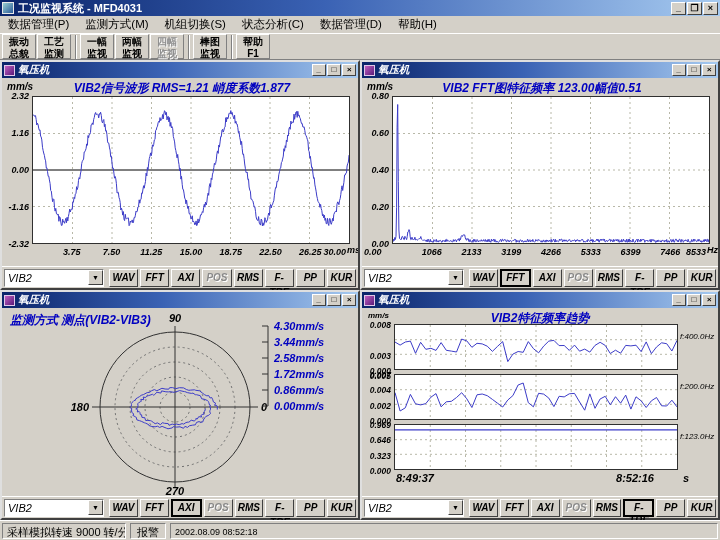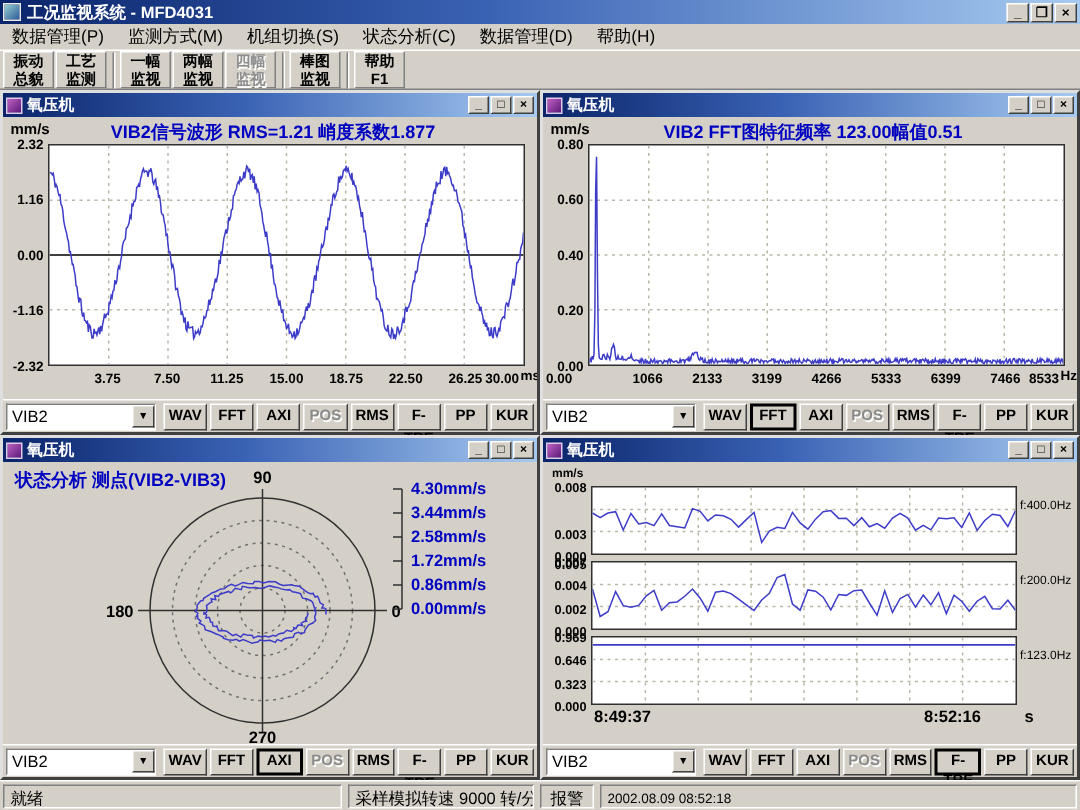--- a/index.html
+++ b/index.html
@@ -22,21 +22,21 @@
   .toolbar { position:absolute; top:33px; left:0; width:720px; height:27px; display:flex;
     align-items:center; padding:0 2px; border-top:1px solid #fff; border-bottom:1px solid #808080;
     background:#d4d0c8; }
   .tbtn { width:34px; height:25px; font-size:10px; font-weight:bold; line-height:1.15;
     text-align:center; white-space:pre-line; background:#d4d0c8; border:1px solid;
     border-color:#fff #808080 #808080 #fff; margin-right:1px; padding-top:1px; }
   .tbtn.disabled { color:#8f8f8f; text-shadow:1px 1px 0 #fff; }
   .tsep { width:2px; height:24px; border-left:1px solid #808080; border-right:1px solid #fff; margin:0 3px; }
 
   
-  .mdi { position:absolute; top:60px; left:0; width:720px; height:460px; background:#808080; }
+  .mdi { position:absolute; top:60px; left:0; width:720px; height:460px; background:#808080;font-style:italic; }
   .child { position:absolute; width:360px; height:230px; background:#d4d0c8; border:2px solid;
     border-color:#dfdfdf #404040 #404040 #dfdfdf; }
   .ctitle { height:16px; background:linear-gradient(90deg,#0a246a,#3a62b4 45%,#a6caf0);
     display:flex; align-items:center; padding:0 2px; color:#fff; }
   .cicon { width:11px; height:11px; background:linear-gradient(135deg,#c060c0,#5a1a7a);
     border:1px solid #e0c8e8; flex:none; }
   .ctitle-text { font-size:10.5px; font-weight:bold; margin-left:3px; flex:1; }
   .cbtn { width:14px; height:12px; background:#d4d0c8; border:1px solid;
     border-color:#fff #404040 #404040 #fff; font-size:8px; line-height:9px; text-align:center;
     color:#000; margin-left:1px; font-weight:bold; flex:none; }
@@ -221,21 +221,21 @@
 
   <div class="child" style="left:0;top:230px">
     <div class="ctitle">
       <span class="cicon"></span>
       <span class="ctitle-text">氧压机</span>
       <span class="cbtn">_</span>
       <span class="cbtn">□</span>
       <span class="cbtn">×</span>
     </div>
     <div class="ccontent" id="chart2">
-        <div class="bluebold" style="position: absolute; left: 8px; top: 4px; font-size: 12px; white-space: nowrap;">状态分析 测点(VIB2-VIB3)</div>
+        <div class="bluebold" style="position: absolute; left: 8px; top: 4px; font-size: 12px; white-space: nowrap;">监测方式 测点(VIB2-VIB3)</div>
         <svg width="356" height="188" style="position: absolute; left: 0px; top: 0px;">
           <circle cx="173" cy="99" r="15" fill="none" stroke="#707070" stroke-dasharray="2 3"></circle>
           <circle cx="173" cy="99" r="30" fill="none" stroke="#707070" stroke-dasharray="2 3"></circle>
           <circle cx="173" cy="99" r="45" fill="none" stroke="#707070" stroke-dasharray="2 3"></circle>
           <circle cx="173" cy="99" r="60" fill="none" stroke="#707070" stroke-dasharray="2 3"></circle>
           <circle cx="173" cy="99" r="75" fill="none" stroke="#303030"></circle>
           <line x1="90" y1="99" x2="256" y2="99" stroke="#303030"></line>
           <line x1="173" y1="18" x2="173" y2="180" stroke="#303030"></line>
           <text x="173" y="14" text-anchor="middle" font-size="11" font-weight="bold" font-family="Liberation Sans, sans-serif">90</text>
           <text x="87" y="103" text-anchor="end" font-size="11" font-weight="bold" font-family="Liberation Sans, sans-serif">180</text>
@@ -278,20 +278,21 @@
   <div class="child" style="left:360px;top:230px">
     <div class="ctitle">
       <span class="cicon"></span>
       <span class="ctitle-text">氧压机</span>
       <span class="cbtn">_</span>
       <span class="cbtn">□</span>
       <span class="cbtn">×</span>
     </div>
     <div class="ccontent" id="chart3">
         <div style="position: absolute; left: 6px; top: 3px; font-size: 8px; font-weight: bold;">mm/s</div>
+        <div class="bluebold" style="position: absolute; left: 50px; top: 2px; width: 256px; text-align: center; font-size: 12px;">VIB2特征频率趋势</div>
         <div style="position: absolute; left: 32px; top: 16px; width: 284px; height: 46px; background: rgb(255, 255, 255); border: 1px solid rgb(48, 48, 48);"><svg width="282" height="44">
             <line x1="35.25" y1="0" x2="35.25" y2="44" stroke="#b8b8a8" stroke-dasharray="2 3"></line>
             <line x1="70.5" y1="0" x2="70.5" y2="44" stroke="#b8b8a8" stroke-dasharray="2 3"></line>
             <line x1="105.75" y1="0" x2="105.75" y2="44" stroke="#b8b8a8" stroke-dasharray="2 3"></line>
             <line x1="141" y1="0" x2="141" y2="44" stroke="#b8b8a8" stroke-dasharray="2 3"></line>
             <line x1="176.25" y1="0" x2="176.25" y2="44" stroke="#b8b8a8" stroke-dasharray="2 3"></line>
             <line x1="211.5" y1="0" x2="211.5" y2="44" stroke="#b8b8a8" stroke-dasharray="2 3"></line>
             <line x1="246.75" y1="0" x2="246.75" y2="44" stroke="#b8b8a8" stroke-dasharray="2 3"></line>
             <line x1="0" y1="14.7" x2="282" y2="14.7" stroke="#b8b8a8" stroke-dasharray="2 3"></line>
             <line x1="0" y1="29.3" x2="282" y2="29.3" stroke="#b8b8a8" stroke-dasharray="2 3"></line>
@@ -353,17 +354,16 @@
           <div class="pbtn">RMS</div>
           <div class="pbtn pressed">F-TRE</div>
           <div class="pbtn">PP</div>
           <div class="pbtn">KUR</div>
         </div>
       </div>
   </div>
 </div>
 
 <div class="statusbar">
-  <div class="spanel" style="width:226px">就绪</div>
   <div class="spanel" style="width:124px">采样模拟转速 9000 转/分</div>
   <div class="spanel" style="width:36px;text-align:center">报警</div>
   <div class="spanel" style="flex:1;font-size:9px;padding-top:3px">2002.08.09 08:52:18</div>
 </div>
 
 </body></html>

